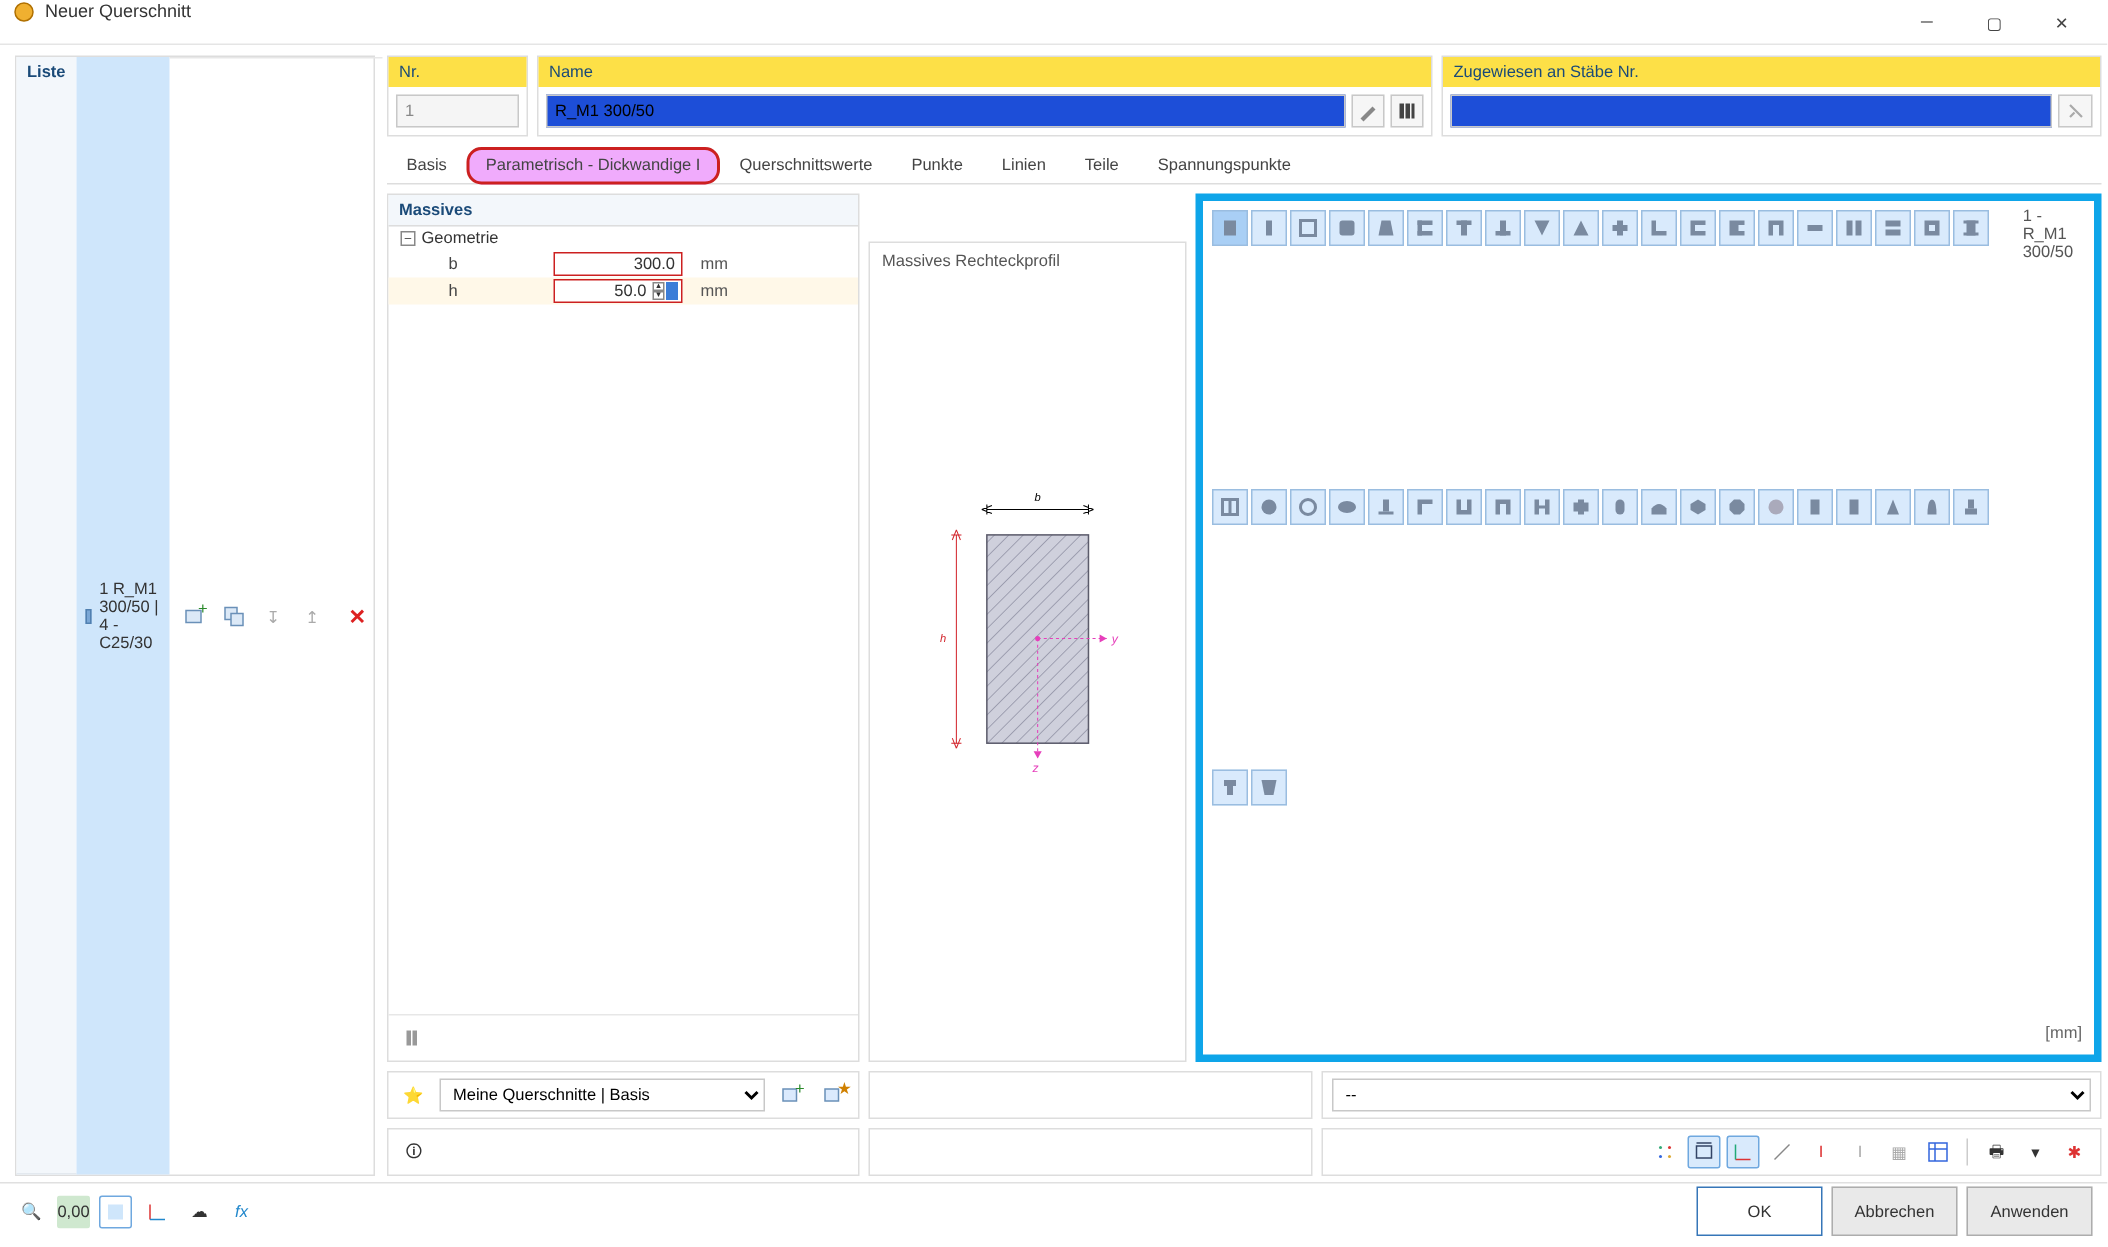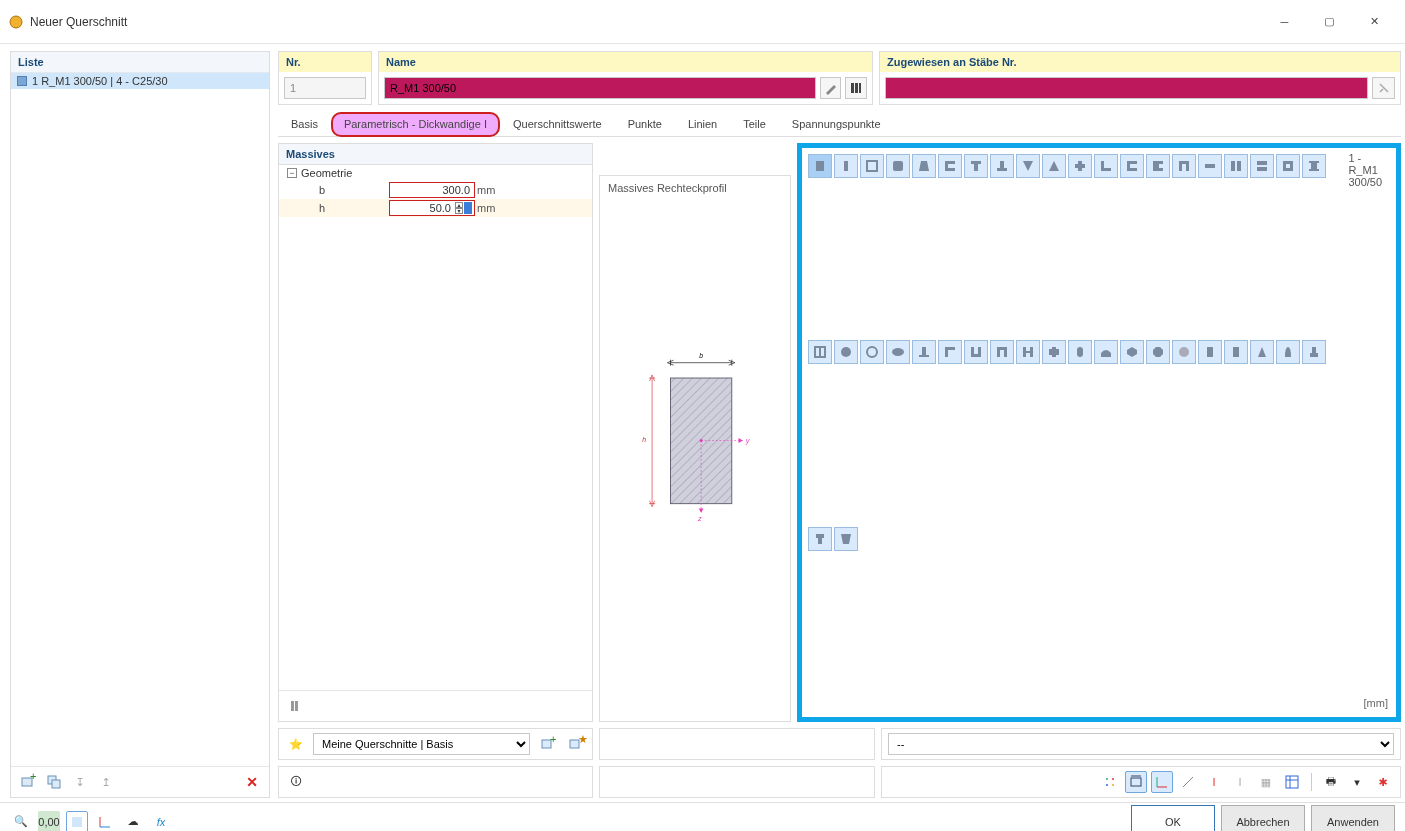--- a/index.html
+++ b/index.html
@@ -1,56 +1,56 @@
 <!DOCTYPE html>
 <html><head>
 <meta charset="utf-8">
 <style>
 * { box-sizing: border-box; margin:0; padding:0; font-family: "Segoe UI", Tahoma, sans-serif; font-size:11px; }
 html,body { width:1405px; height:831px; background:#fff; overflow:hidden; color:#333;}
-.titlebar { height:44px; border-bottom:1px solid #e5e5e5; display:flex; align-items:center; padding:0 8px; }
+.titlebar { height:30px; border-bottom:1px solid #e5e5e5; display:flex; align-items:flex-start; padding:0 8px; }
 .titlebar .title { flex:1; font-size:12px; color:#333; }
 .titlebar .win-controls { display:flex; }
 .titlebar .win-controls div { width:45px; height:30px; display:flex; align-items:center; justify-content:center; color:#444;}
 .main { display:flex; height:758px; }
-.left-pane { width:260px; border:1px solid #ddd; margin:7px 4px 4px 10px; display:flex; flex-direction:column; background:#fff;}
+.left-pane { width:240px; border:1px solid #ddd; margin:7px 4px 4px 10px; display:flex; flex-direction:row; background:#fff;}
 .pane-header { background:#f3f7fb; color:#1a4a78; font-weight:600; padding:4px 7px; border-bottom:1px solid #e3e9ef;}
 .list-item { display:flex; align-items:center; gap:5px; padding:2px 6px; background:#cfe6fb;}
 .list-item .sq { width:10px;height:10px;background:#7aa7d6;border:1px solid #5180b0;}
 .list-spacer { flex:1; }
 .left-toolbar { display:flex; gap:4px; padding:4px 6px; border-top:1px solid #e7e7e7; align-items:center;}
 .tbtn { width:22px; height:22px; border:1px solid transparent; display:flex; align-items:center; justify-content:center; border-radius:2px;}
 .center { flex:1; display:flex; flex-direction:column; margin:7px 4px 4px 4px; gap:6px;}
 .top-fields { display:flex; gap:6px;}
 .field-block { border:1px solid #ddd; background:#fff;}
-.field-block .fh { background:#fef9c3; color:#1a4a78; font-weight:700; padding:4px 7px;}
+.field-block .fh { background:#fde047; color:#1a4a78; font-weight:400; padding:4px 7px;}
 .field-block .fb { padding:5px;}
 #nrBlock{width:94px;}
 #nameBlock{flex:1;}
-#assignedBlock{width:522px;}
-input[type=text]{ height:22px; border:1px solid #c8c8c8; padding:0 5px; background:#be185d; width:100%;}
+#assignedBlock{width:440px;}
+input[type=text]{ height:22px; border:1px solid #c8c8c8; padding:0 5px; background:#1d4ed8; width:100%;}
 input[disabled]{background:#f5f5f5;color:#888;}
 .name-row{display:flex;gap:4px;}
 .iconbtn{width:24px;height:22px;border:1px solid #c8c8c8;background:#f6f6f6;display:flex;align-items:center;justify-content:center;}
 .tabs { display:flex; border-bottom:1px solid #ddd; height:26px;}
 .tab { padding:5px 12px 4px; color:#444; cursor:pointer; border:1px solid transparent; border-bottom:none; position:relative; top:1px;}
 .tab.active{ background:#f0abfc; border-color:#ddd;border-radius:10px; }
 .tab.red-border{ outline:2px solid #cc2020; outline-offset:-2px;}
 .workarea { flex:1; display:flex; gap:6px;}
 .param-pane { width:315px; border:1px solid #ddd; display:flex; flex-direction:column;}
 .param-pane .pane-header{border-bottom:1px solid #ddd;}
 .geo-row{display:flex; align-items:center; padding:2px 8px; gap:4px;}
 .tree-toggle{width:10px;height:10px;border:1px solid #888;display:inline-flex;align-items:center;justify-content:center;font-size:9px;line-height:1;color:#555;}
 .param-row{display:flex;align-items:center;height:18px;}
 .param-name{width:110px;padding-left:40px;color:#444;}
 .param-val{width:86px;height:16px;border:1px solid #cc2020;display:flex;align-items:center;justify-content:flex-end;padding-right:4px;background:#fff;font-variant-numeric:tabular-nums;}
 .param-val.spinner{padding-right:2px;}
 .spin-controls{display:inline-flex;flex-direction:column;margin-left:2px;}
 .spin-controls span{width:8px;height:6px;border:1px solid #888;font-size:6px;line-height:4px;text-align:center;}
-.param-unit{margin-left:2px;color:#555;text-align:right;}
+.param-unit{margin-left:12px;color:#555;text-align:right;}
 .preview-pane{ flex:1; border:1px solid #ddd; position:relative;margin-top:32px; }
 .preview-title{position:absolute; left:8px; top:6px; color:#555;}
 .right-pane{ width:604px; border:5px solid #0ea5e9; position:relative; display:flex; flex-direction:row;}
 .shape-toolbar{ padding:6px; display:flex; flex-wrap:wrap; gap:2px; }
 .shape-btn{ width:24px;height:24px; border:1px solid #9abde0; background:#d9eafc; display:flex;align-items:center;justify-content:center;}
 .shape-btn.sel{background:#a9cff5;}
 .right-label{padding:4px 8px;color:#555;}
 .right-preview{flex:1; position:relative;}
 .mm-label{position:absolute;right:8px;bottom:8px;color:#666;padding-left:30px;}
 .lower-rows{display:flex;gap:6px;}

